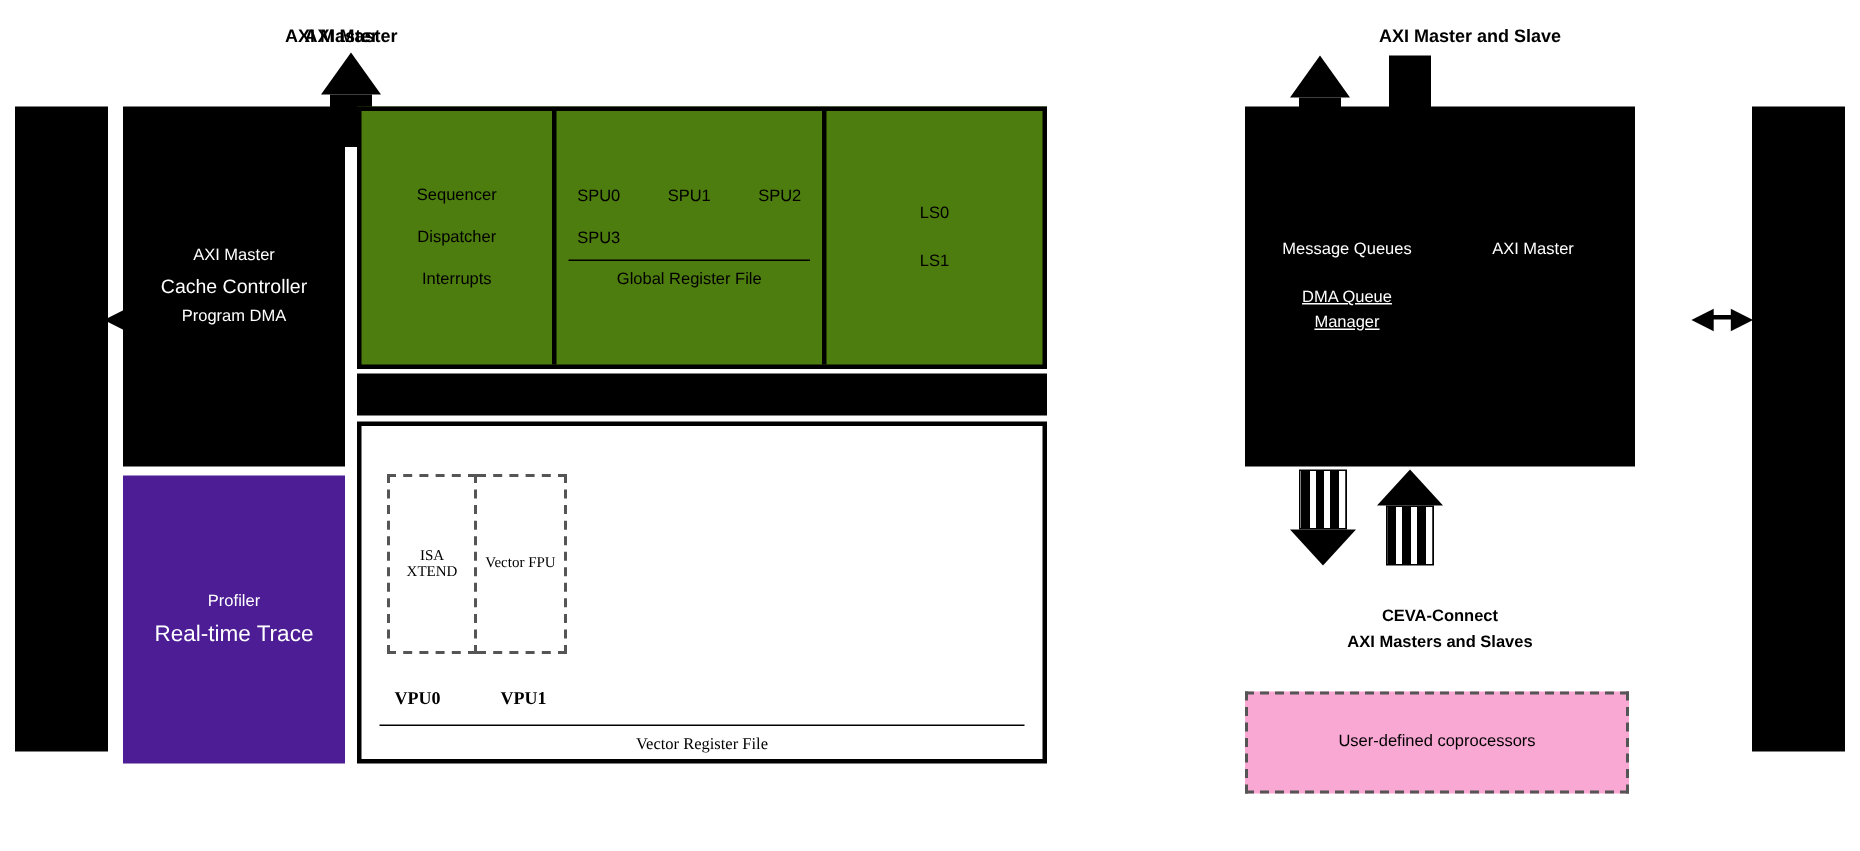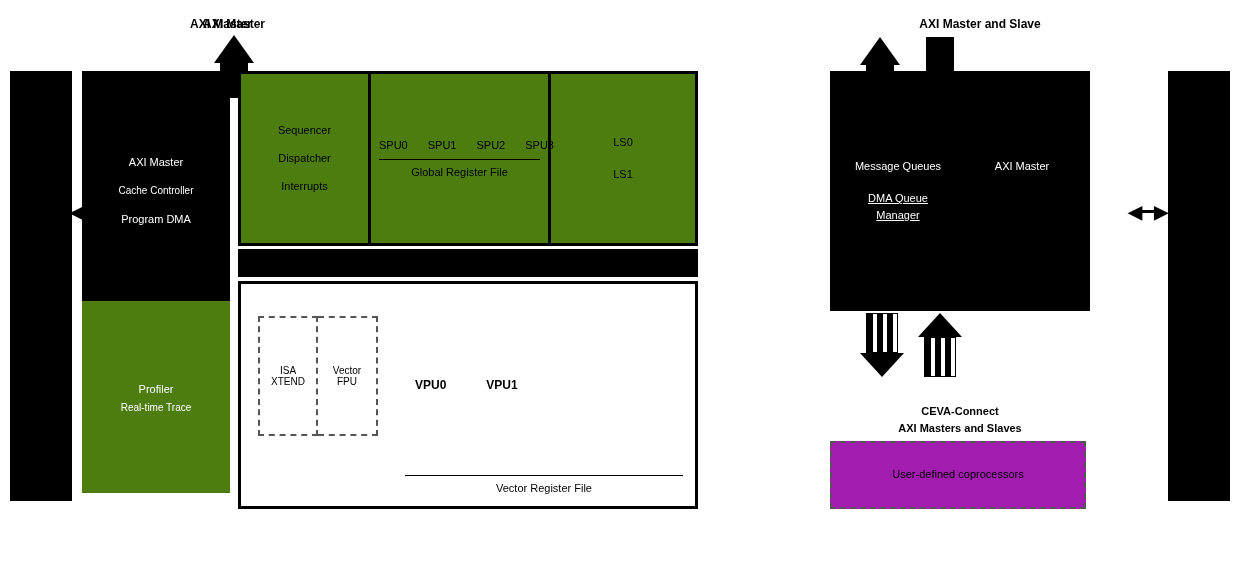--- a/index.html
+++ b/index.html
@@ -127,56 +127,56 @@
     <div style="position:absolute; top:62px; left:0; width:62px; height:430px; background:#000;"></div>
 
     <div style="position:absolute; top:192px; left:60px; display:flex; align-items:center; z-index:10;">
       <span style="font-size:18px; font-weight:bold;">◀</span>
       <div style="width:12px; height:3px; background:#000;"></div>
       <span style="font-size:18px; font-weight:bold;">▶</span>
     </div>
 
     <div style="position:absolute; top:62px; left:72px; width:148px; height:240px; background:#000; color:#fff; display:flex; flex-direction:column; align-items:center; justify-content:center; text-align:center; padding:12px;">
       <div style="color:#fff; font-size:11px; line-height:2;">AXI Master</div>
-      <div style="color:#fff; font-size:10px; line-height:1.5; margin: 10px 0;">Cache Controller</div>
+      <div style="color:#fff; font-size:13px; line-height:1.5; margin: 0 0;">Cache Controller</div>
       <div style="color:#fff; font-size:11px; line-height:2;">Program DMA</div>
     </div>
 
-    <div style="position:absolute; top:292px; left:72px; width:148px; height:192px; background:#4d7c0f; color:#fff; display:flex; flex-direction:column; align-items:center; justify-content:center; text-align:center; padding:12px;">
+    <div style="position:absolute; top:308px; left:72px; width:148px; height:192px; background:#4c1d95; color:#fff; display:flex; flex-direction:column; align-items:center; justify-content:center; text-align:center; padding:12px;">
       <div style="color:#fff; font-size:11px; line-height:2;">Profiler</div>
-      <div style="color:#fff; font-size:10px; line-height:1.5;">Real-time Trace</div>
+      <div style="color:#fff; font-size:15px; line-height:1.5;">Real-time Trace</div>
     </div>
 
     <div style="position:absolute; top:62px; left:228px; width:460px; height:175px; border:3px solid #000; display:flex; flex-direction:row; background:#4d7c0f;">
 
       <div style="width:130px; border-right:3px solid #000; display:flex; flex-direction:column; align-items:center; justify-content:center; text-align:center; padding:8px;">
         <div style="font-size:11px; line-height:2; margin:3px 0;">Sequencer</div>
         <div style="font-size:11px; line-height:2; margin:3px 0;">Dispatcher</div>
         <div style="font-size:11px; line-height:2; margin:3px 16px;">Interrupts</div>
       </div>
 
       <div style="width:180px; border-right:3px solid #000; display:flex; flex-direction:column; align-items:center; justify-content:center; text-align:center; padding:8px;">
-        <div style="display:grid; grid-template-columns:1fr 1fr 1fr 1fr; gap:16px 20px; width:100%; justify-items:center; margin-bottom:8px;">
+        <div style="display:grid; grid-template-columns:1fr 1fr 1fr; gap:16px 20px; width:100%; justify-items:center; margin-bottom:8px;">
           <div style="font-size:11px;">SPU0</div>
           <div style="font-size:11px;">SPU1</div>
           <div style="font-size:11px;">SPU2</div>
           <div style="font-size:11px;">SPU3</div>
         </div>
         <div style="font-size:11px; border-top:1px solid #000; width:100%; padding-top:6px;">Global Register File</div>
       </div>
 
       <div style="flex:1; display:flex; flex-direction:column; align-items:center; justify-content:center; text-align:center; padding:8px;">
         <div style="font-size:11px; margin-bottom:20px;">LS0</div>
         <div style="font-size:11px;">LS1</div>
       </div>
     </div>
 
     <div style="position:absolute; top:240px; left:228px; width:460px; height:28px; background:#000;"></div>
 
-    <div style="position:absolute; top:272px; left:228px; width:460px; height:228px; border:3px solid #000; background:#fff; display:flex; flex-direction:row; padding:12px; gap:12px;">
+    <div style="position:absolute; top:272px; left:228px; width:460px; height:228px; border:3px solid #000; background:#fff; display:flex; flex-direction:column; padding:12px; gap:12px;font-family:Liberation Serif, serif;">
 
       <div style="display:flex; flex-direction:column; align-items:center; width:140px; flex-shrink:0;">
         <div style="display:flex; flex-direction:row; width:130px; height:120px; margin-top:20px;">
           <div style="width:60px; border:2px dashed #555; display:flex; align-items:center; justify-content:center; text-align:center; font-size:10px; padding:4px;">ISA XTEND</div>
           <div style="width:60px; border:2px dashed #555; border-left:none; display:flex; align-items:center; justify-content:center; text-align:center; font-size:10px; padding:4px;">Vector FPU</div>
         </div>
       </div>
 
       <div style="flex:1; display:flex; flex-direction:column;">
         <div style="display:flex; flex-direction:row; flex:1; align-items:center; gap:40px; padding:10px;">
@@ -225,21 +225,21 @@
         <div class="striped-head-up"></div>
         <div class="striped-stem-up"></div>
       </div>
     </div>
 
     <div style="position:absolute; top:394px; left:808px; width:284px; text-align:center; font-weight:bold; font-size:11px; line-height:1.6;">
       <div style="white-space:pre-line;">CEVA-Connect
 AXI Masters and Slaves</div>
     </div>
 
-    <div style="position:absolute; top:432px; left:820px; width:256px; height:68px; border:2px dashed #555; display:flex; align-items:center; justify-content:center; text-align:center; background:#a21caf;">
+    <div style="position:absolute; top:452px; left:820px; width:256px; height:68px; border:2px dashed #555; display:flex; align-items:center; justify-content:center; text-align:center; background:#f9a8d4;">
       <div style="font-size:11px; line-height:1.6;">User-defined
 coprocessors</div>
     </div>
 
     <div style="position:absolute; top:62px; right:0; width:62px; height:430px; background:#000;"></div>
 
   </div>
 </div>
 
 </body></html>

